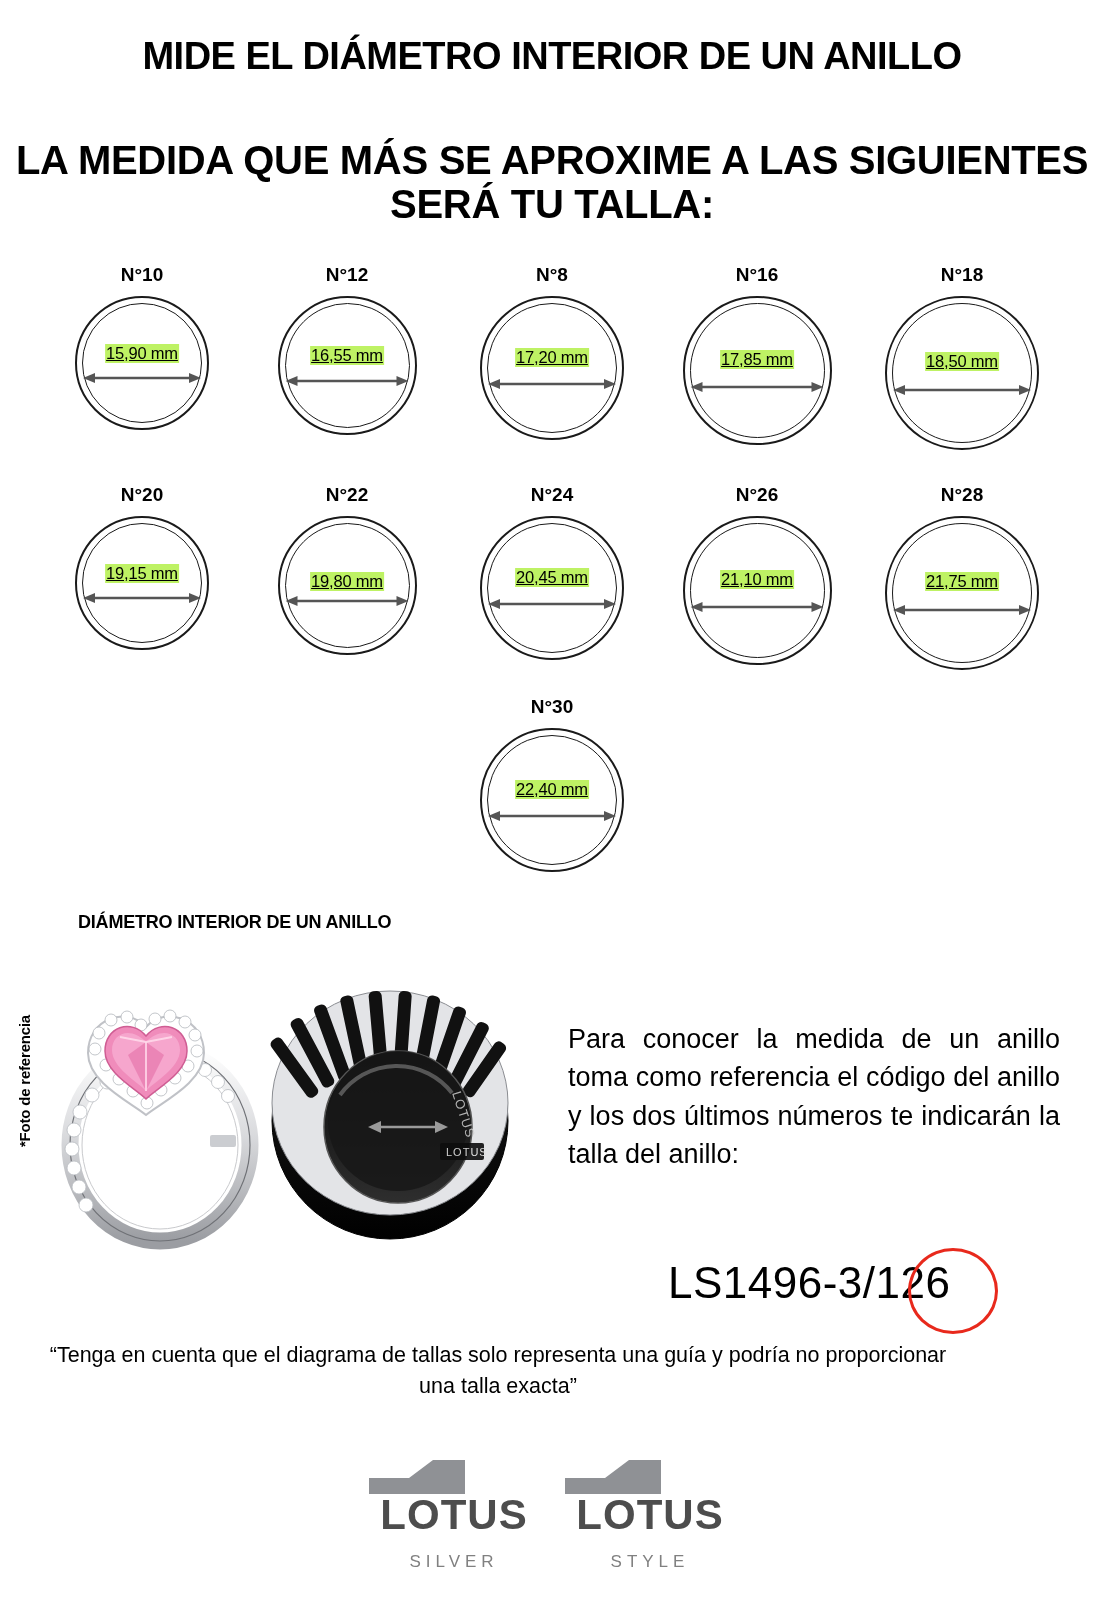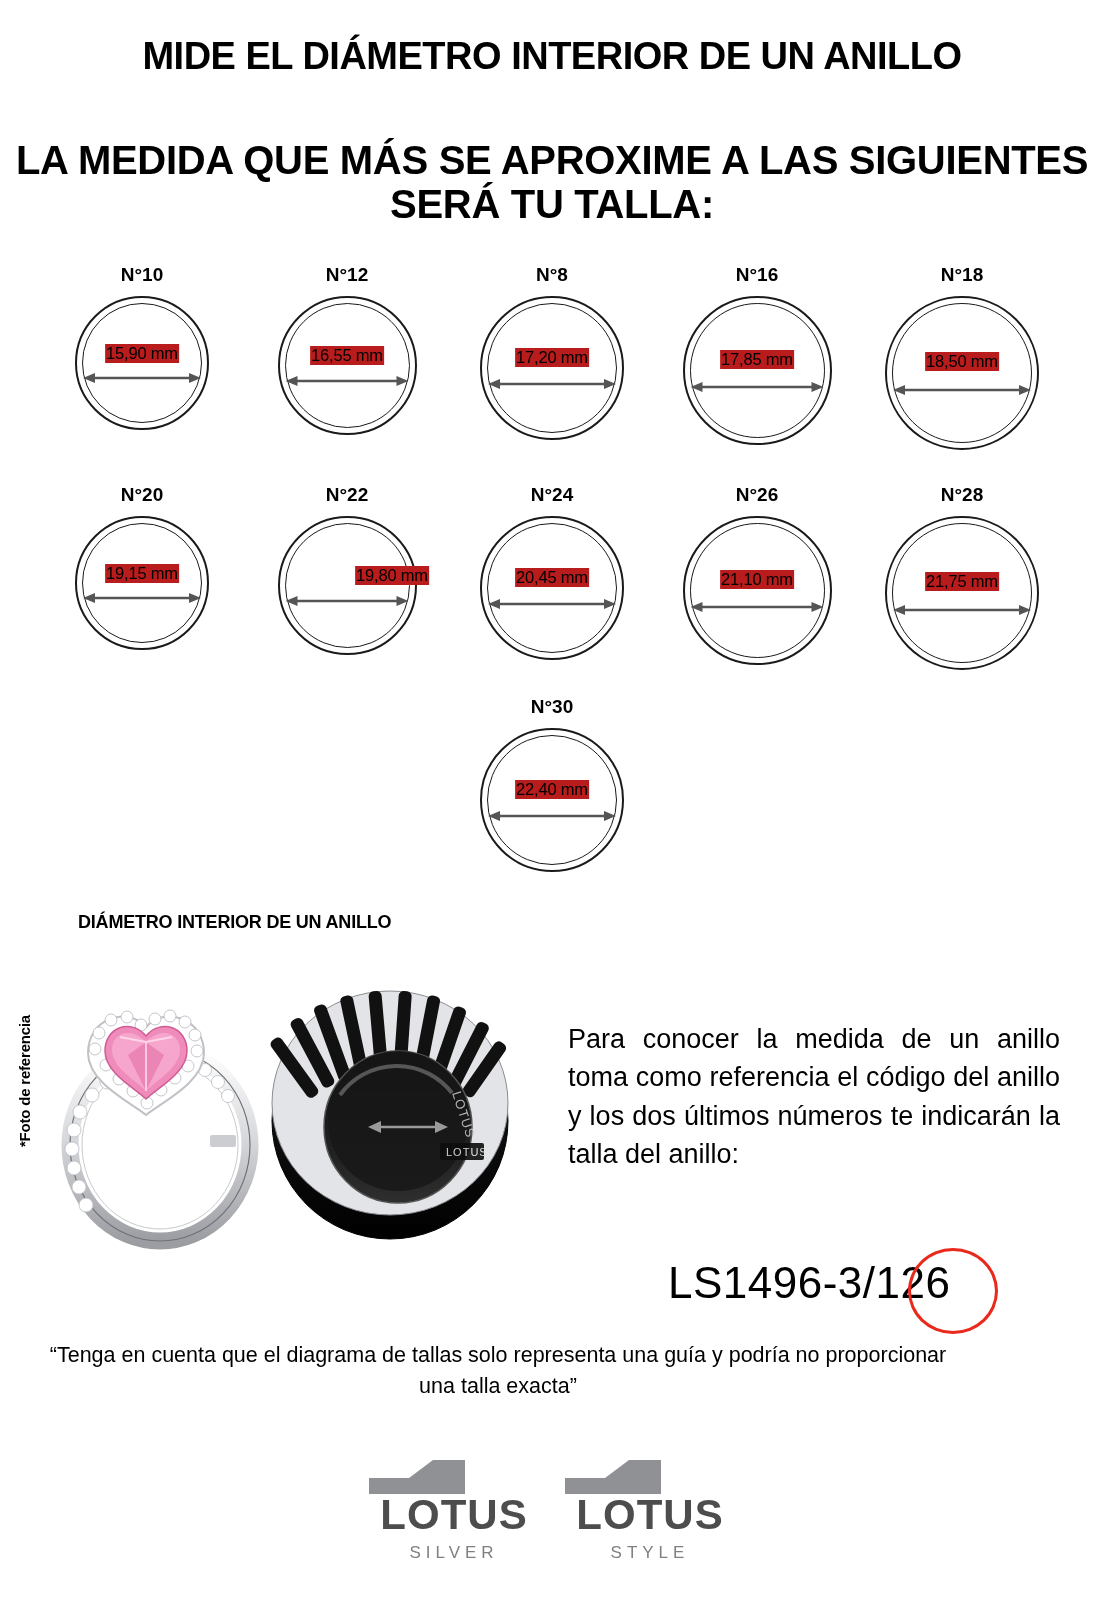--- a/index.html
+++ b/index.html
@@ -77,23 +77,24 @@
     border-radius: 50%;
     box-sizing: border-box;
     top: 5px; left: 5px; right: 5px; bottom: 5px;
   }
   .mm-text {
     position: absolute;
     left: 50%;
     transform: translateX(-50%);
     font-size: 16.5px;
     white-space: nowrap;
-    background: #b91c1c;
+    background: #bef264;
     padding: 0 1px;
     letter-spacing: -0.2px;
+    text-decoration: underline;
   }
   .arrow-svg {
     position: absolute;
     left: 50%;
     transform: translateX(-50%);
   }
 
   
   .diam-caption {
     font-weight: bold;
@@ -186,21 +187,21 @@
     font-weight: bold;
     font-size: 42px;
     letter-spacing: 1px;
     color: #4d4d4d;
     line-height: 1;
   }
   .logo-sub {
     font-size: 17px;
     letter-spacing: 5px;
     color: #808080;
-    margin-top: 7px;
+    margin-top: 16px;
   }
 </style>
 </head>
 <body>
 
 <h1 class="main-title">MIDE EL DIÁMETRO INTERIOR DE UN ANILLO</h1>
 <h2 class="sub-title">LA MEDIDA QUE MÁS SE APROXIME A LAS SIGUIENTES  SERÁ TU TALLA:</h2>
 
 <div class="sizes-area">
   <div class="size-row row1">
@@ -298,21 +299,21 @@
         </svg>
       </div>
     </div>
 
     <div class="size-cell">
       <div class="size-label">N°22</div>
       <div class="ring-wrap">
         <div class="ring-outer" style="width:139px;height:139px;">
           <div class="ring-inner"></div>
         </div>
-        <div class="mm-text" style="top:50px;margin-left:45px;">19,80 mm</div>
+        <div class="mm-text" style="top:56px;">19,80 mm</div>
         <svg class="arrow-svg" style="top:79px;" width="123" height="12" viewBox="0 0 123 12">
           <line x1="8" y1="6" x2="115" y2="6" stroke="#555" stroke-width="2.5"></line>
           <polygon points="0,6 12,1 12,11" fill="#555"></polygon>
           <polygon points="123,6 111,1 111,11" fill="#555"></polygon>
         </svg>
       </div>
     </div>
 
     <div class="size-cell">
       <div class="size-label">N°24</div>

